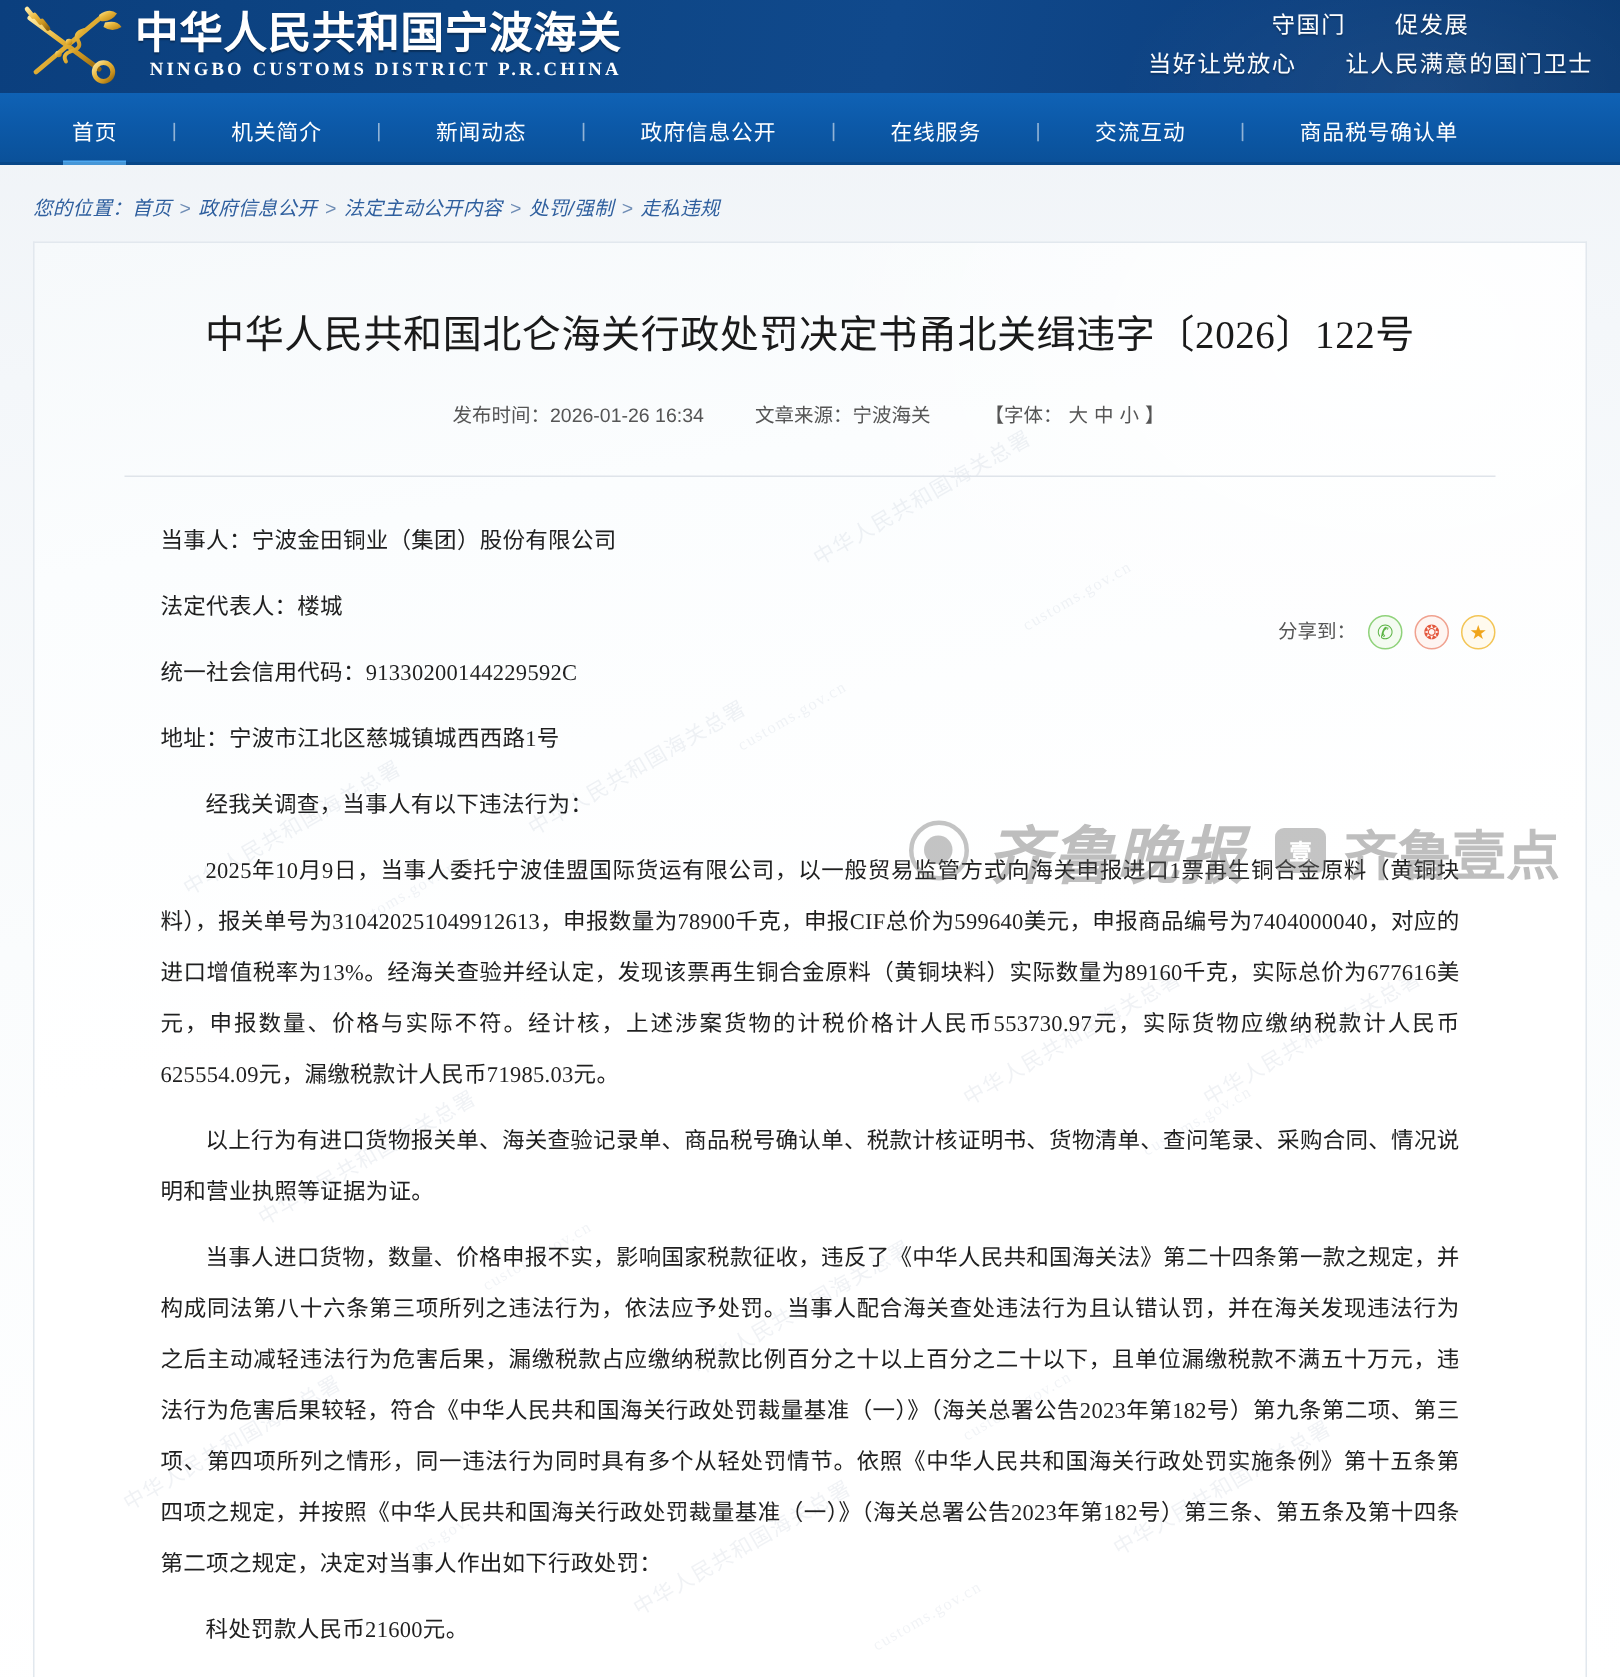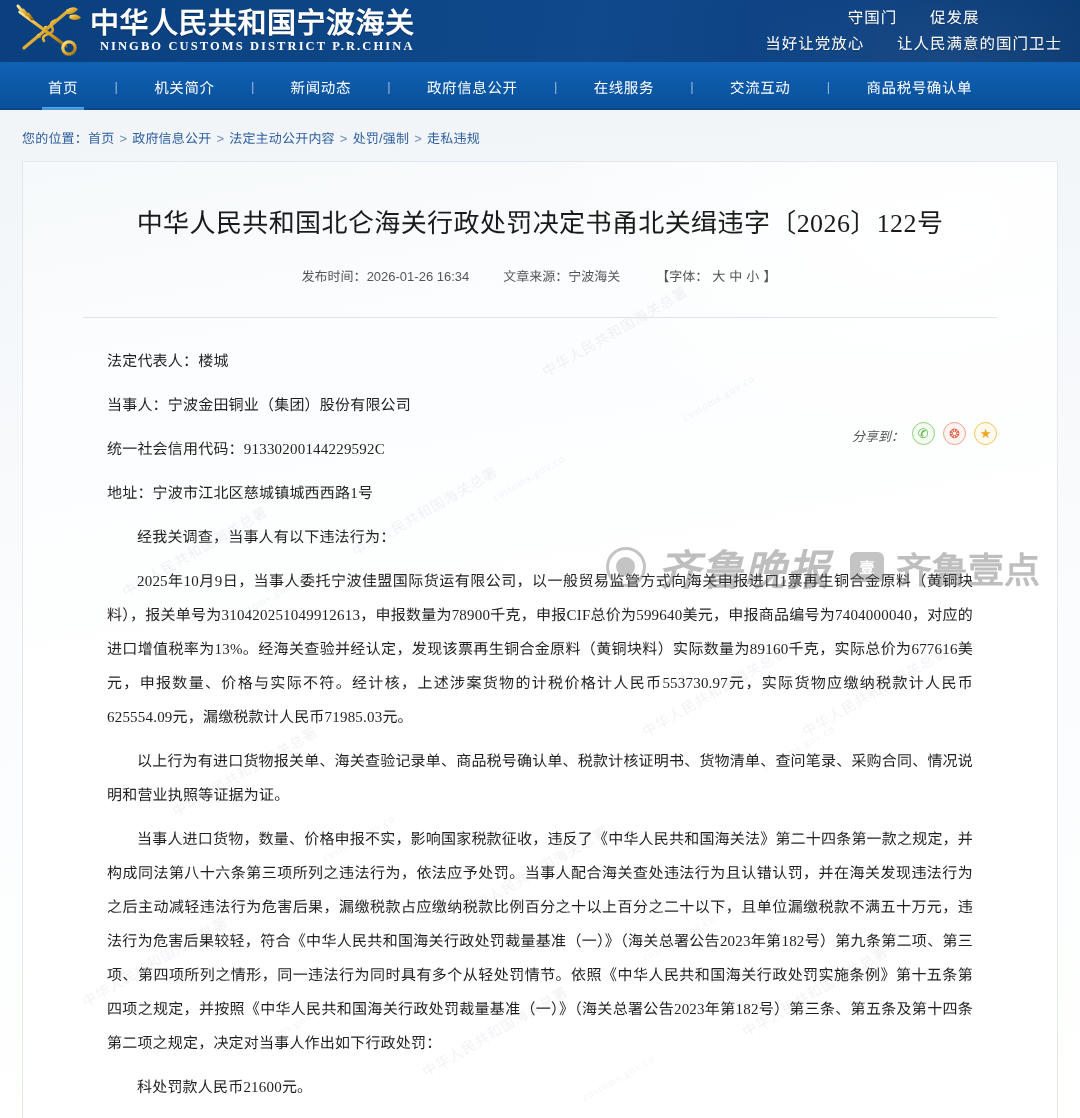--- a/index.html
+++ b/index.html
@@ -118,20 +118,21 @@
     height: 2px;
     background: rgba(0,0,0,0.10);
   }
 
   
   .breadcrumb {
     padding: 18px 0 14px 22px;
     font-size: 13px;
     color: #2f5f9e;
     letter-spacing: 0.2px;
+    font-style: italic;
   }
   .breadcrumb .bc-label { color: #2f5f9e; }
   .breadcrumb a {
     color: #2f5f9e;
     text-decoration: none;
     cursor: pointer;
   }
   .breadcrumb .sep { color: #6f8db5; margin: 0 5px; }
 
   
@@ -180,28 +181,27 @@
     color: #555;
     position: relative;
     z-index: 3;
   }
   .meta-item { white-space: nowrap; }
   .font-size-ctl span { cursor: pointer; margin: 0 2px; }
 
   .share-row {
     position: absolute;
     right: 60px;
-    top: 260px;
-    display: flex;
-    align-items: flex-end;
+    top: 248px;
+    display: flex;
+    align-items: flex-start;
     gap: 8px;
     font-size: 13px;
     color: #555;
     z-index: 4;
-    font-style: italic;
   }
   .share-icon {
     width: 23px; height: 23px;
     border-radius: 50%;
     display: flex; align-items: center; justify-content: center;
     cursor: pointer;
     font-size: 13px;
     line-height: 1;
   }
   .share-wechat { border: 1px solid #8fd27a; color: #5bb344; background: #f4fbf1; }
@@ -431,22 +431,22 @@
   <div class="share-row">
     <span>分享到：</span>
     <span class="share-icon share-wechat">✆</span>
     <span class="share-icon share-weibo">❂</span>
     <span class="share-icon share-star">★</span>
   </div>
 
   <hr class="title-divider">
 
   <div class="article-body">
+    <p>当事人：宁波金田铜业（集团）股份有限公司</p>
     <p>法定代表人：楼城</p>
-    <p>当事人：宁波金田铜业（集团）股份有限公司</p>
     <p>统一社会信用代码：91330200144229592C</p>
     <p>地址：宁波市江北区慈城镇城西西路1号</p>
     <p class="indent">经我关调查，当事人有以下违法行为：</p>
     <p class="indent">2025年10月9日，当事人委托宁波佳盟国际货运有限公司，以一般贸易监管方式向海关申报进口1票再生铜合金原料（黄铜块料），报关单号为310420251049912613，申报数量为78900千克，申报CIF总价为599640美元，申报商品编号为7404000040，对应的进口增值税率为13%。经海关查验并经认定，发现该票再生铜合金原料（黄铜块料）实际数量为89160千克，实际总价为677616美元，申报数量、价格与实际不符。经计核，上述涉案货物的计税价格计人民币553730.97元，实际货物应缴纳税款计人民币625554.09元，漏缴税款计人民币71985.03元。</p>
     <p class="indent">以上行为有进口货物报关单、海关查验记录单、商品税号确认单、税款计核证明书、货物清单、查问笔录、采购合同、情况说明和营业执照等证据为证。</p>
     <p class="indent">当事人进口货物，数量、价格申报不实，影响国家税款征收，违反了《中华人民共和国海关法》第二十四条第一款之规定，并构成同法第八十六条第三项所列之违法行为，依法应予处罚。当事人配合海关查处违法行为且认错认罚，并在海关发现违法行为之后主动减轻违法行为危害后果，漏缴税款占应缴纳税款比例百分之十以上百分之二十以下，且单位漏缴税款不满五十万元，违法行为危害后果较轻，符合《中华人民共和国海关行政处罚裁量基准（一）》（海关总署公告2023年第182号）第九条第二项、第三项、第四项所列之情形，同一违法行为同时具有多个从轻处罚情节。依照《中华人民共和国海关行政处罚实施条例》第十五条第四项之规定，并按照《中华人民共和国海关行政处罚裁量基准（一）》（海关总署公告2023年第182号）第三条、第五条及第十四条第二项之规定，决定对当事人作出如下行政处罚：</p>
     <p class="indent">科处罚款人民币21600元。</p>
     <p class="indent">当事人应当自收到本决定书之日起十五日内，依照《中华人民共和国行政处罚法》第六十六条、第六十七条之规定，到宁波银行港城支行（宁波市北仑区明州路221号）缴纳罚款。</p>
 
   </div>

